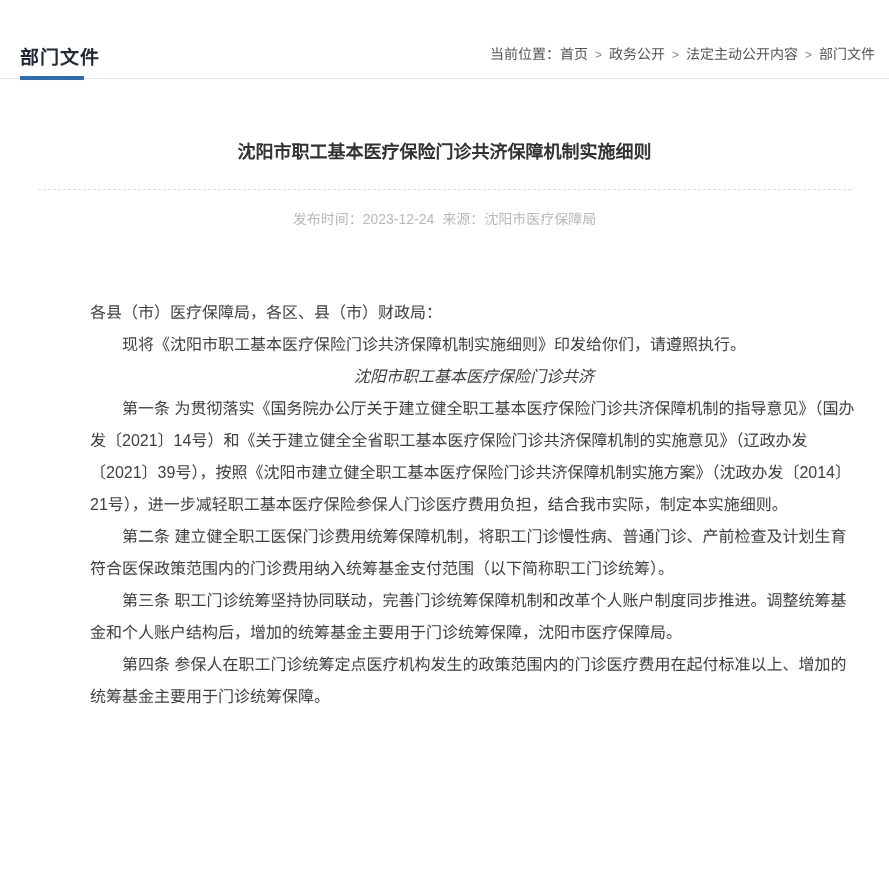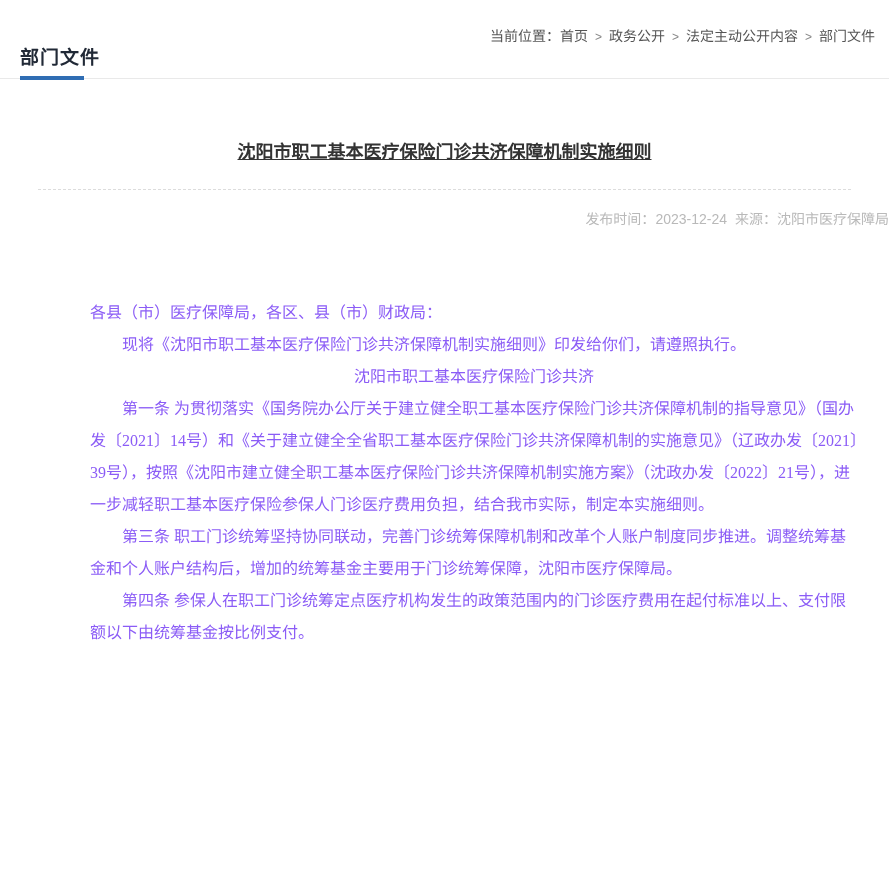--- a/index.html
+++ b/index.html
@@ -32,21 +32,21 @@
   .tab-underline {
     position: absolute;
     left: 20px;
     bottom: -2px;
     width: 64px;
     height: 4px;
   }
   .breadcrumb {
     position: absolute;
     right: 14px;
-    bottom: 33px;
+    bottom: 15px;
     font-size: 14px;
     color: #555555;
     white-space: nowrap;
   }
   .breadcrumb a {
     color: #555555;
     text-decoration: none;
     cursor: pointer;
   }
   .breadcrumb .sep {
@@ -57,51 +57,50 @@
 
   
   .article-title {
     margin: 61px 0 0;
     padding: 0 28px;
     text-align: center;
     font-size: 18px;
     line-height: 24px;
     font-weight: bold;
     color: #333333;
-    text-decoration: underline;
   }
   .dashed-divider {
     margin: 25px 38px 0;
     border-bottom: 1px dashed #dcdcdc;
     height: 0;
   }
   .article-meta {
     margin-top: 18px;
     height: 20px;
-    text-align: right;
+    text-align: center;
     font-size: 14px;
     color: #b9b9b9;
   }
   .article-meta .meta-sep { display: inline-block; width: 8px; }
 
   .doc-body {
     margin: 69px 31px 0 90px;
     font-size: 16px;
     line-height: 32px;
-    color: #8b5cf6;
+    color: #404040;
     text-align: left;
   }
   .doc-body p { margin: 0; }
-  .p-indent { text-indent: 2em; font-family: Liberation Serif, serif; }
+  .p-indent { text-indent: 2em; }
   .p-center {
     text-align: center;
     text-indent: 0;
     margin-left: -50px;
   }
-  .p-center-gap { margin-top: 100px; }
+  .p-center-gap { margin-top: 100px; font-style: italic; }
 </style>
 </head>
 <body>
 
 <div class="page">
 
   <header class="page-header">
     <div class="section-tab">部门文件</div>
     <div class="tab-underline" style="background: rgb(47, 109, 179);"></div>
 
@@ -116,19 +115,20 @@
     <div class="dashed-divider"></div>
 
     <div class="article-meta">
       <span>发布时间：</span><span>2023-12-24</span><span class="meta-sep"></span><span>来源：</span><span>沈阳市医疗保障局</span>
     </div>
 
     <div class="doc-body">
       <p>各县（市）医疗保障局，各区、县（市）财政局：</p>
       <p class="p-indent">现将《沈阳市职工基本医疗保险门诊共济保障机制实施细则》印发给你们，请遵照执行。</p>
       <p class="p-center p-center-gap">沈阳市职工基本医疗保险门诊共济</p>
-      <p class="p-indent">第一条 为贯彻落实《国务院办公厅关于建立健全职工基本医疗保险门诊共济保障机制的指导意见》（国办发〔2021〕14号）和《关于建立健全全省职工基本医疗保险门诊共济保障机制的实施意见》（辽政办发〔2021〕39号），按照《沈阳市建立健全职工基本医疗保险门诊共济保障机制实施方案》（沈政办发〔2022〕21号），进一步减轻职工基本医疗保险参保人门诊医疗费用负担，结合我市实际，制定本实施细则。</p>
+      <p class="p-indent">第一条 为贯彻落实《国务院办公厅关于建立健全职工基本医疗保险门诊共济保障机制的指导意见》（国办发〔2021〕14号）和《关于建立健全全省职工基本医疗保险门诊共济保障机制的实施意见》（辽政办发〔2021〕39号），按照《沈阳市建立健全职工基本医疗保险门诊共济保障机制实施方案》（沈政办发〔2014〕21号），进一步减轻职工基本医疗保险参保人门诊医疗费用负担，结合我市实际，制定本实施细则。</p>
+      <p class="p-indent">第二条 建立健全职工医保门诊费用统筹保障机制，将职工门诊慢性病、普通门诊、产前检查及计划生育符合医保政策范围内的门诊费用纳入统筹基金支付范围（以下简称职工门诊统筹）。</p>
       <p class="p-indent">第三条 职工门诊统筹坚持协同联动，完善门诊统筹保障机制和改革个人账户制度同步推进。调整统筹基金和个人账户结构后，增加的统筹基金主要用于门诊统筹保障，沈阳市医疗保障局。</p>
-      <p class="p-indent">第四条 参保人在职工门诊统筹定点医疗机构发生的政策范围内的门诊医疗费用在起付标准以上、支付限额以下由统筹基金按比例支付。</p>
+      <p class="p-indent">第四条 参保人在职工门诊统筹定点医疗机构发生的政策范围内的门诊医疗费用在起付标准以上、增加的统筹基金主要用于门诊统筹保障。</p>
     </div>
   </main>
 
 </div>
 
 </body></html>

